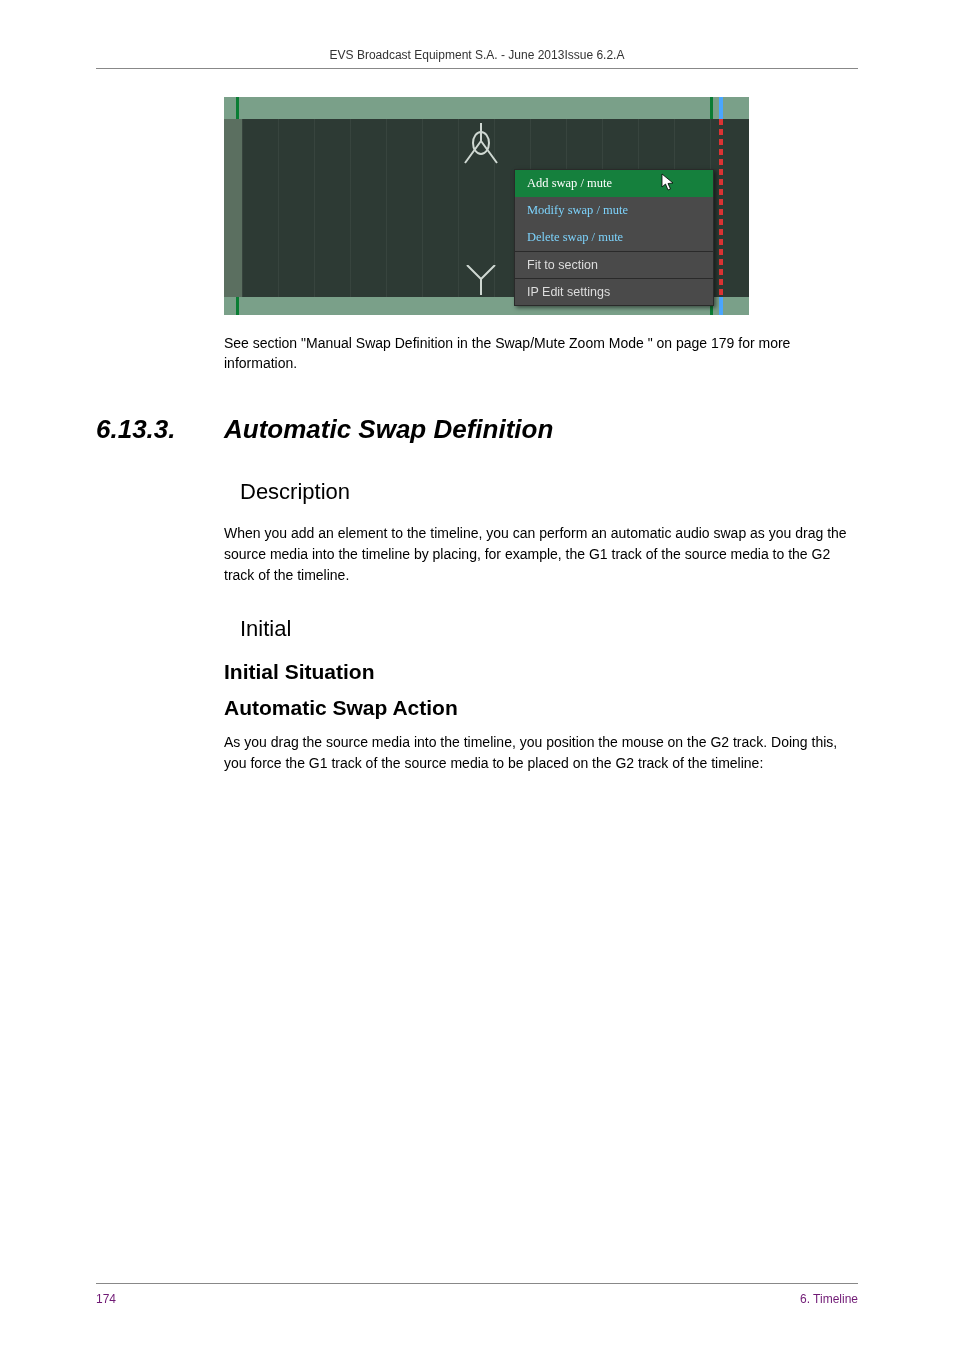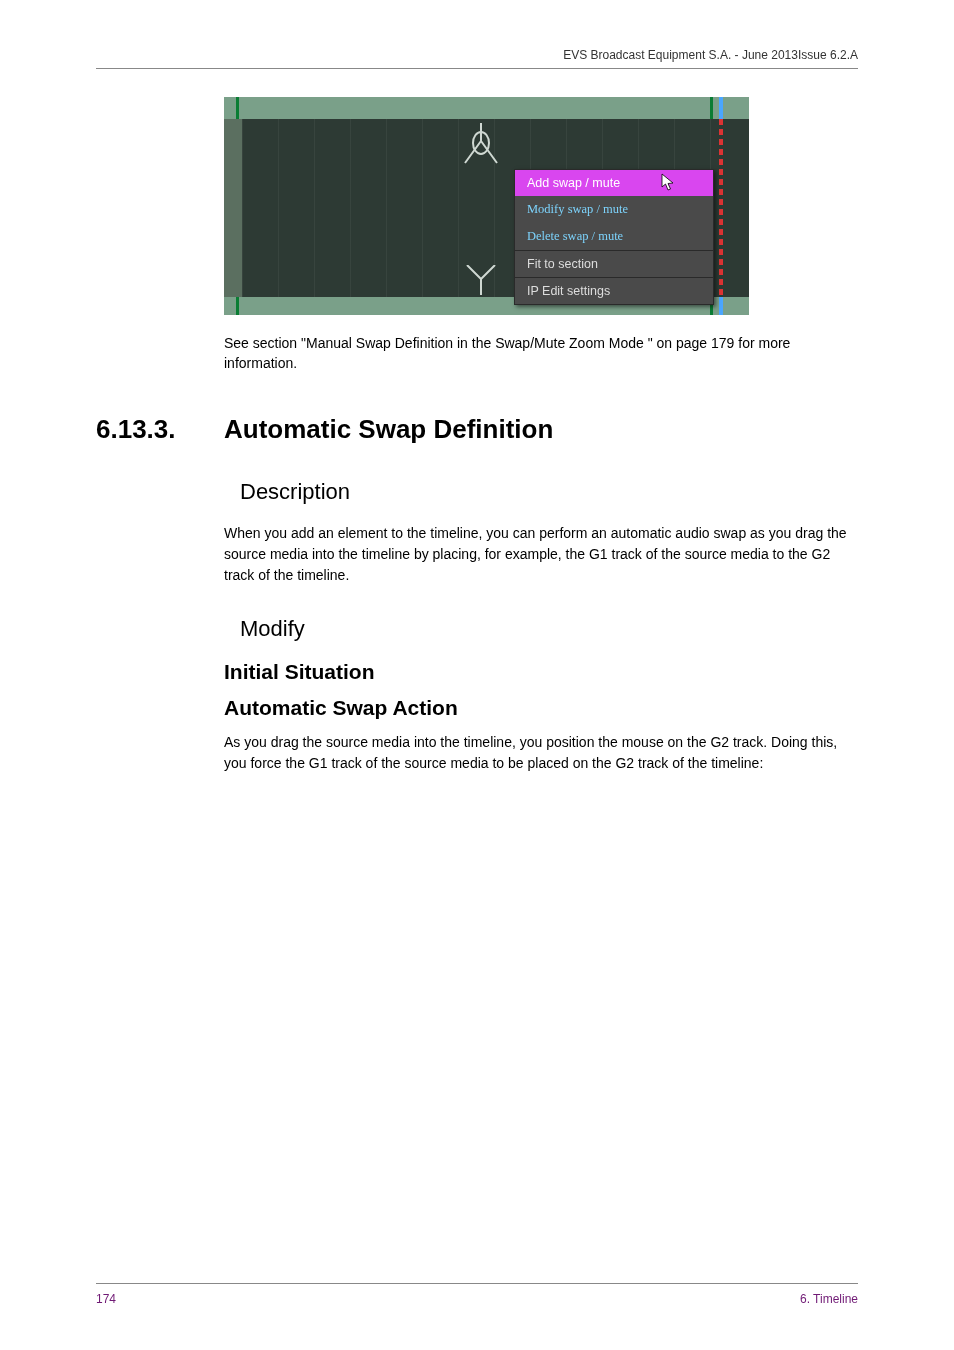--- a/index.html
+++ b/index.html
@@ -1,18 +1,18 @@
 <!DOCTYPE html>
 <html><head>
 <meta charset="utf-8">
 <style>
   * { box-sizing: border-box; margin: 0; padding: 0; }
   html, body { width: 954px; height: 1350px; background: #fff; font-family: Arial, Helvetica, sans-serif; color: #000; }
   .page { width: 954px; height: 1350px; position: relative; padding: 48px 96px 0 96px; }
-  .header { display: flex; justify-content: flex-end; font-size: 12px; color: #333; margin-bottom: 6px; }
+  .header { display: flex; justify-content: center; font-size: 12px; color: #333; margin-bottom: 6px; }
   .header-rule { border: none; border-top: 1px solid #888; margin-bottom: 28px; }
 
   .content-indent { margin-left: 128px; }
 
   
   .screenshot {
     width: 525px; height: 218px; margin: 0 0 18px 0;
     background: #2d3a34; position: relative; overflow: hidden;
   }
   .bar-top { position: absolute; top: 0; left: 0; right: 0; height: 22px; background: #7aa089; }
@@ -32,28 +32,28 @@
     repeating-linear-gradient(to right, rgba(255,255,255,0.05) 0 1px, transparent 1px 36px); }
   .wave-svg { position:absolute; top:4px; left:50%; transform:translateX(-50%); }
   .wave-svg2 { position:absolute; bottom:2px; left:50%; transform:translateX(-50%); }
 
   .context-menu {
     position:absolute; top:72px; left:290px; width:200px;
     background:#4a4a4a; border:1px solid #2a2a2a; box-shadow: 2px 2px 4px rgba(0,0,0,0.5);
     font-size:12.5px; color:#ddd;
   }
   .context-menu .mi { padding:6px 12px; }
-  .context-menu .mi.hl { background:#d946ef; color:#fff; position:relative; }
+  .context-menu .mi.hl { background:#15803d; color:#fff; position:relative;font-family:Liberation Serif, serif; }
   .context-menu .mi.dis { color:#7dd3fc;font-family:Liberation Serif, serif; }
   .context-menu .sep { height:1px; background:#2a2a2a; margin:0; }
   .cursor-svg { position:absolute; top:3px; right:36px; }
 
   .caption { font-size: 14px; line-height: 1.45; margin-bottom: 40px; }
 
-  .sec-row { display:flex; align-items:baseline; margin: 6px 0 34px 0; }
+  .sec-row { display:flex; align-items:baseline; margin: 6px 0 34px 0; font-style: italic; }
   .sec-num { width:128px; font-size:26px; font-weight:bold; }
   .sec-title { font-size:26px; font-weight:bold; }
 
   .h3 { font-size:22px; font-weight:normal; margin: 0 0 18px 16px; }
   .h4 { font-size:21px; font-weight:bold; margin: 0 0 12px 0; }
   .para { font-size:14px; line-height:1.5; margin-bottom: 30px; }
   .para.tight { margin-bottom: 24px; }
 
   .footer { position:absolute; left:96px; right:96px; bottom:44px; }
   .footer-rule { border:none; border-top:1px solid #888; margin-bottom:8px; }
@@ -125,21 +125,21 @@
   <div class="sec-row">
     <div class="sec-num">6.13.3.</div>
     <div class="sec-title">Automatic Swap Definition</div>
   </div>
 
   <div class="content-indent">
 
     <h3 class="h3">Description</h3>
     <p class="para">When you add an element to the timeline, you can perform an automatic audio swap as you drag the source media into the timeline by placing, for example, the G1 track of the source media to the G2 track of the timeline.</p>
 
-    <h3 class="h3">Modify</h3>
+    <h3 class="h3">Initial</h3>
 
     <h4 class="h4">Initial Situation</h4>
 
     <h4 class="h4">Automatic Swap Action</h4>
     <p class="para">As you drag the source media into the timeline, you position the mouse on the G2 track. Doing this, you force the G1 track of the source media to be placed on the G2 track of the timeline:</p>
 
   </div>
 
   <div class="footer">
     <hr class="footer-rule">

